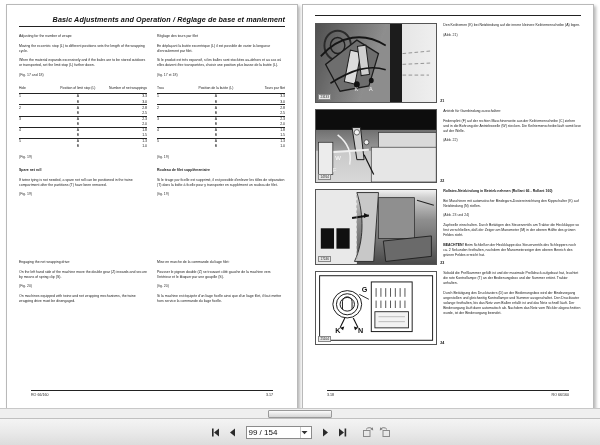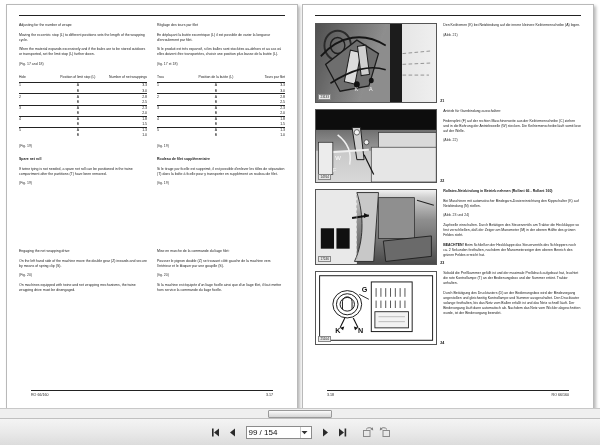--- a/index.html
+++ b/index.html
@@ -246,20 +246,21 @@
 </head>
 <body>
 
 <div id="viewer">
 
   <div id="doc-area">
 
     <div class="page" id="page-left">
       <div class="page-inner">
 
+        <div class="pg-header right-align">Basic Adjustments and Operation / Réglage de base et maniement</div>
         <div class="hdr-rule"></div>
 
         <div class="cols">
 
           <div class="col">
             <p class="t">Adjusting for the number of wraps:</p>
             <p class="t">Moving the eccentric stop (L) to different positions sets the length of the wrapping cycle.</p>
             <p class="t">When the material expands excessively and if the bales are to be stored outdoors or transported, set the limit stop (L) further down.</p>
             <p class="t fig gap">(Fig. 17 and 18)</p>
 

